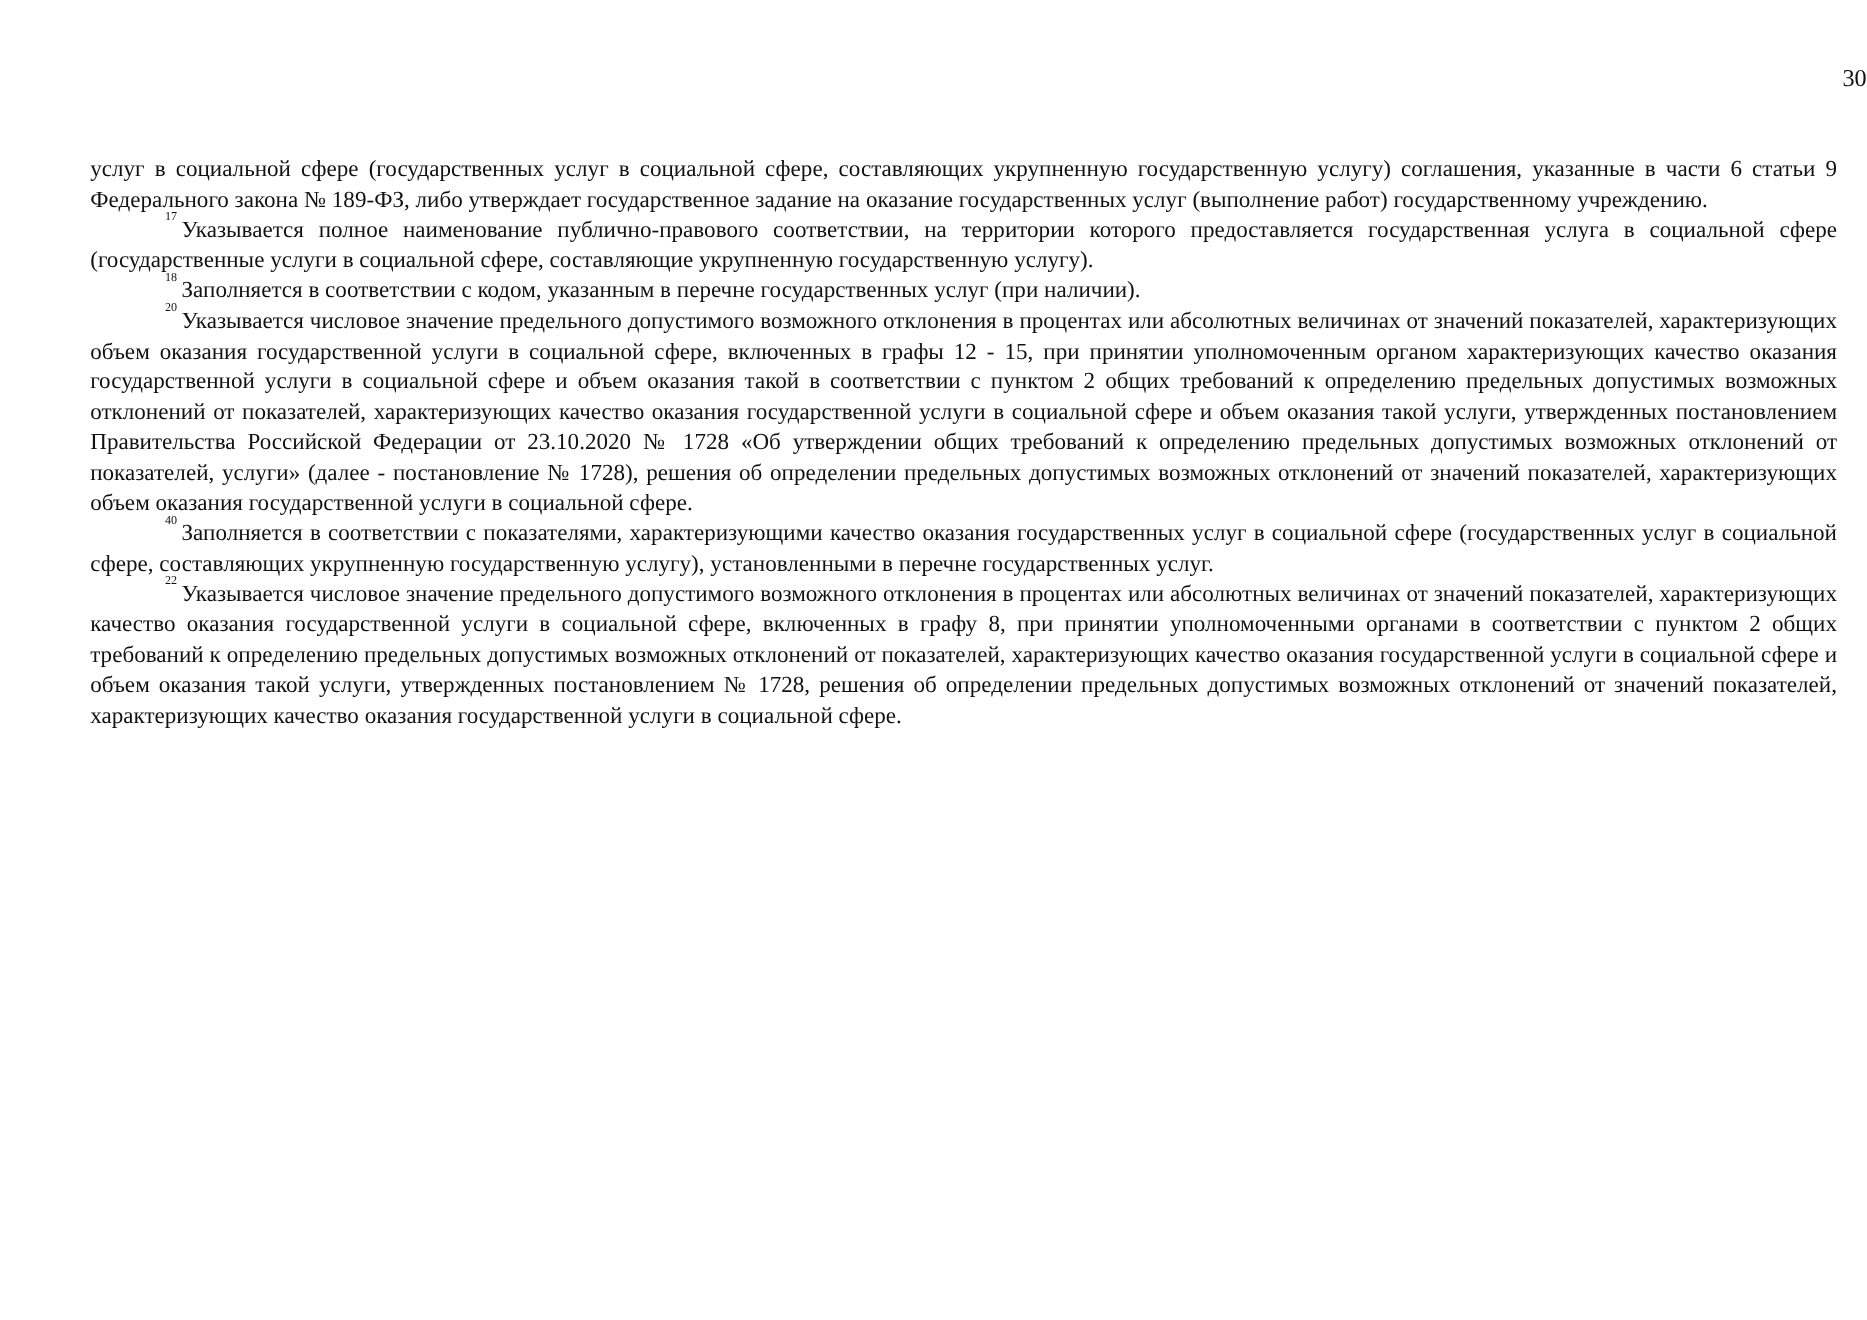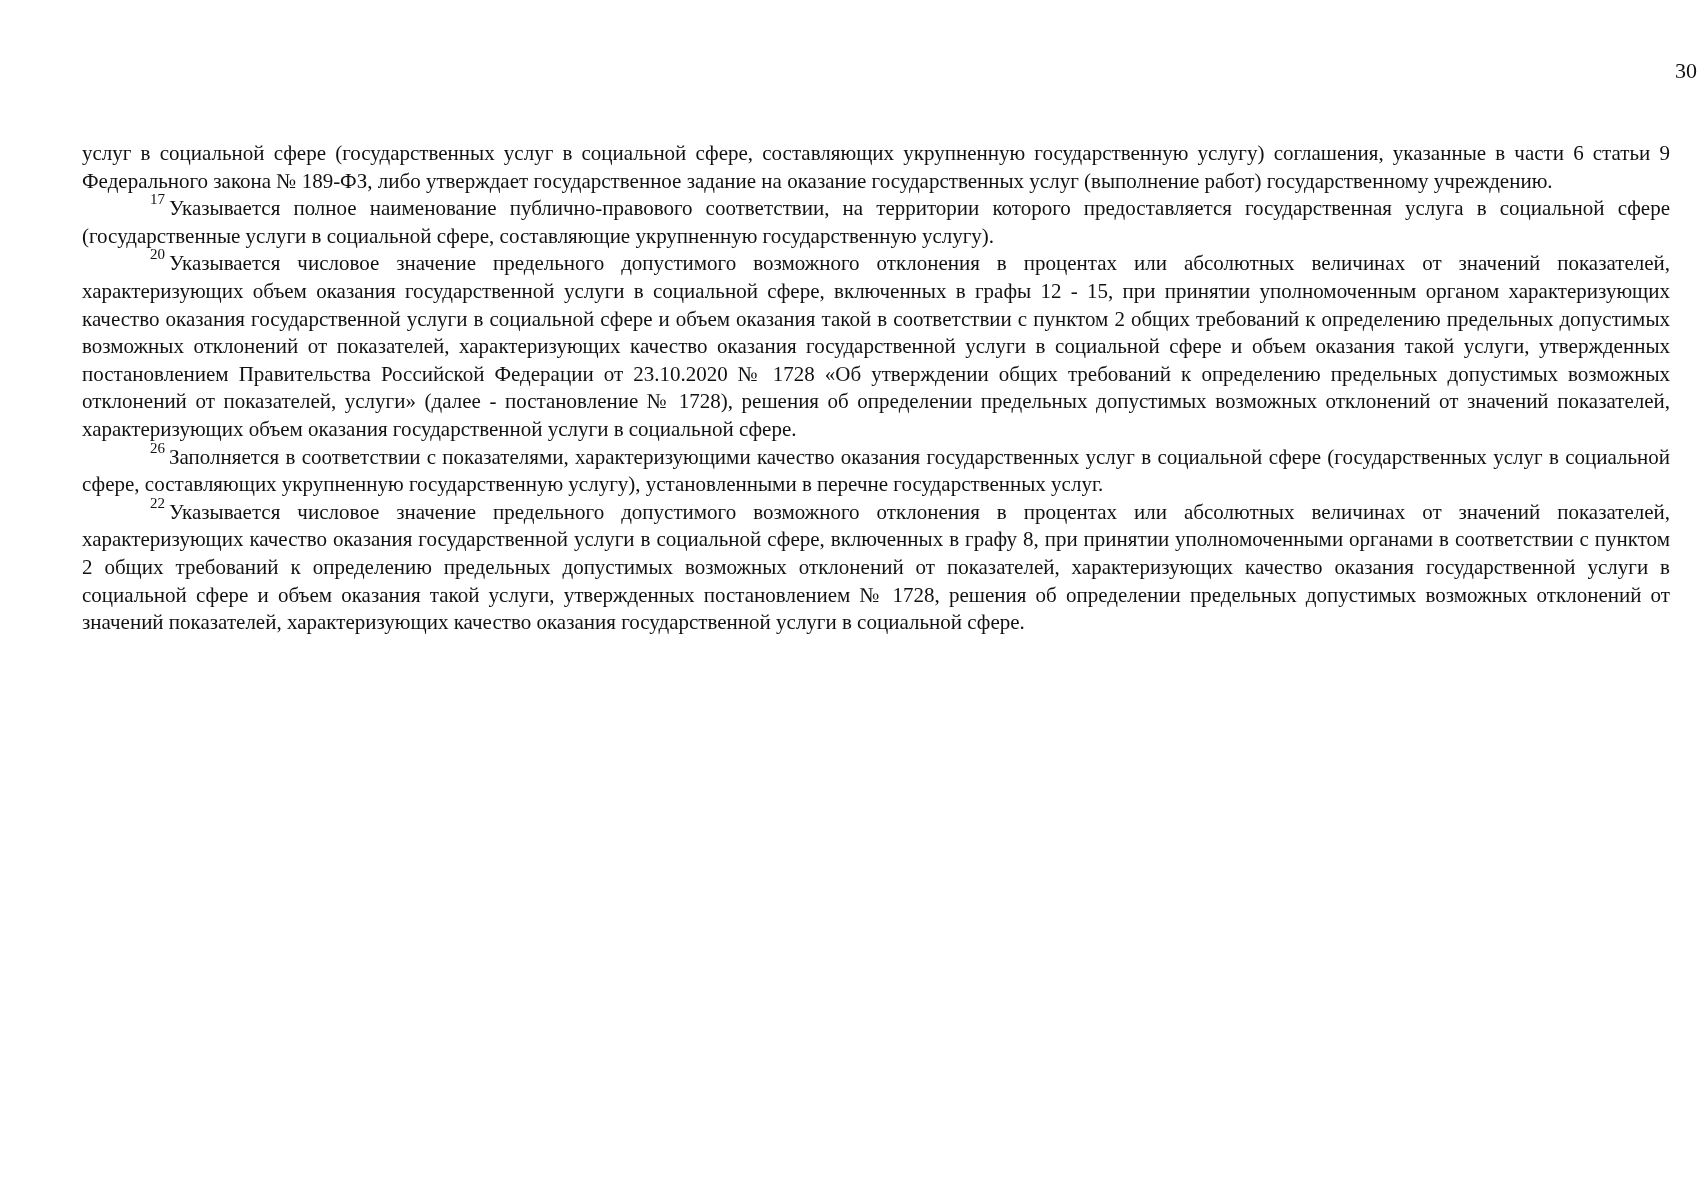--- a/index.html
+++ b/index.html
@@ -35,38 +35,39 @@
     }
     .para {
       margin: 0;
       padding: 0;
       text-align: justify;
     }
     .footnote {
       text-indent: 68px;
     }
     .fn-mark {
-      font-size: 15px;
+      font-size: 11px;
       vertical-align: top;
       position: relative;
       top: -3px;
       margin-right: 4px;
       line-height: 1;
     }
   </style>
 </head>
 <body>
 
 <div class="page-number">30</div>
 
 <div class="content">
   <p class="para">услуг в социальной сфере (государственных услуг в социальной сфере, составляющих укрупненную государственную услугу) соглашения, указанные в части 6 статьи 9 Федерального закона № 189-ФЗ, либо утверждает государственное задание на оказание государственных услуг (выполнение работ) государственному учреждению.</p>
 
   <p class="para footnote"><sup class="fn-mark">17</sup><span>Указывается полное наименование публично-правового соответствии, на территории которого предоставляется государственная услуга в социальной сфере (государственные услуги в социальной сфере, составляющие укрупненную государственную услугу).</span></p>
 
+  <p class="para footnote"><sup class="fn-mark">18</sup><span>Заполняется в соответствии с кодом, указанным в перечне государственных услуг (при наличии).</span></p>
 
 
   <p class="para footnote"><sup class="fn-mark">20</sup><span>Указывается числовое значение предельного допустимого возможного отклонения в процентах или абсолютных величинах от значений показателей, характеризующих объем оказания государственной услуги в социальной сфере, включенных в графы 12 - 15, при принятии уполномоченным органом характеризующих качество оказания государственной услуги в социальной сфере и объем оказания такой в соответствии с пунктом 2 общих требований к определению предельных допустимых возможных отклонений от показателей, характеризующих качество оказания государственной услуги в социальной сфере и объем оказания такой услуги, утвержденных постановлением Правительства Российской Федерации от 23.10.2020 № 1728 «Об утверждении общих требований к определению предельных допустимых возможных отклонений от показателей, услуги» (далее - постановление № 1728), решения об определении предельных допустимых возможных отклонений от значений показателей, характеризующих объем оказания государственной услуги в социальной сфере.</span></p>
 
-  <p class="para footnote"><sup class="fn-mark">26</sup><span>Заполняется в соответствии с показателями, характеризующими качество оказания государственных услуг в социальной сфере (государственных услуг в социальной сфере, составляющих укрупненную государственную услугу), установленными в перечне государственных услуг.</span></p>
+  <p class="para footnote"><sup class="fn-mark">40</sup><span>Заполняется в соответствии с показателями, характеризующими качество оказания государственных услуг в социальной сфере (государственных услуг в социальной сфере, составляющих укрупненную государственную услугу), установленными в перечне государственных услуг.</span></p>
 
   <p class="para footnote"><sup class="fn-mark">22</sup><span>Указывается числовое значение предельного допустимого возможного отклонения в процентах или абсолютных величинах от значений показателей, характеризующих качество оказания государственной услуги в социальной сфере, включенных в графу 8, при принятии уполномоченными органами в соответствии с пунктом 2 общих требований к определению предельных допустимых возможных отклонений от показателей, характеризующих качество оказания государственной услуги в социальной сфере и объем оказания такой услуги, утвержденных постановлением № 1728, решения об определении предельных допустимых возможных отклонений от значений показателей, характеризующих качество оказания государственной услуги в социальной сфере.</span></p>
 </div>
 
 </body></html>

